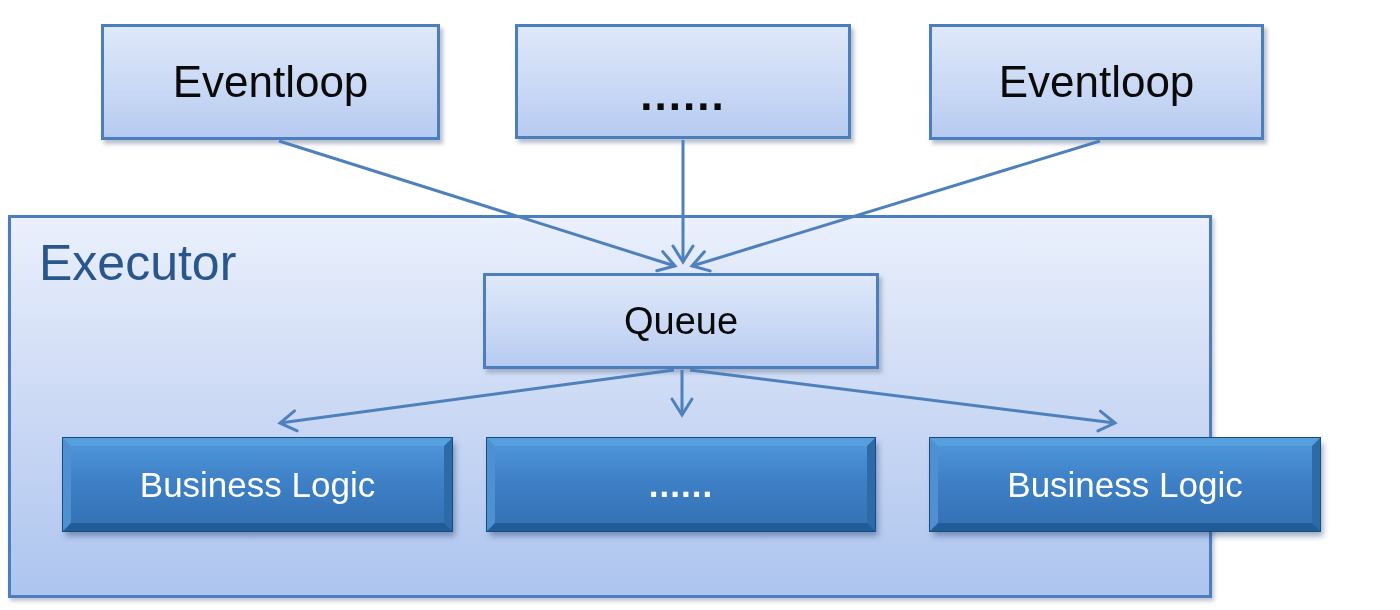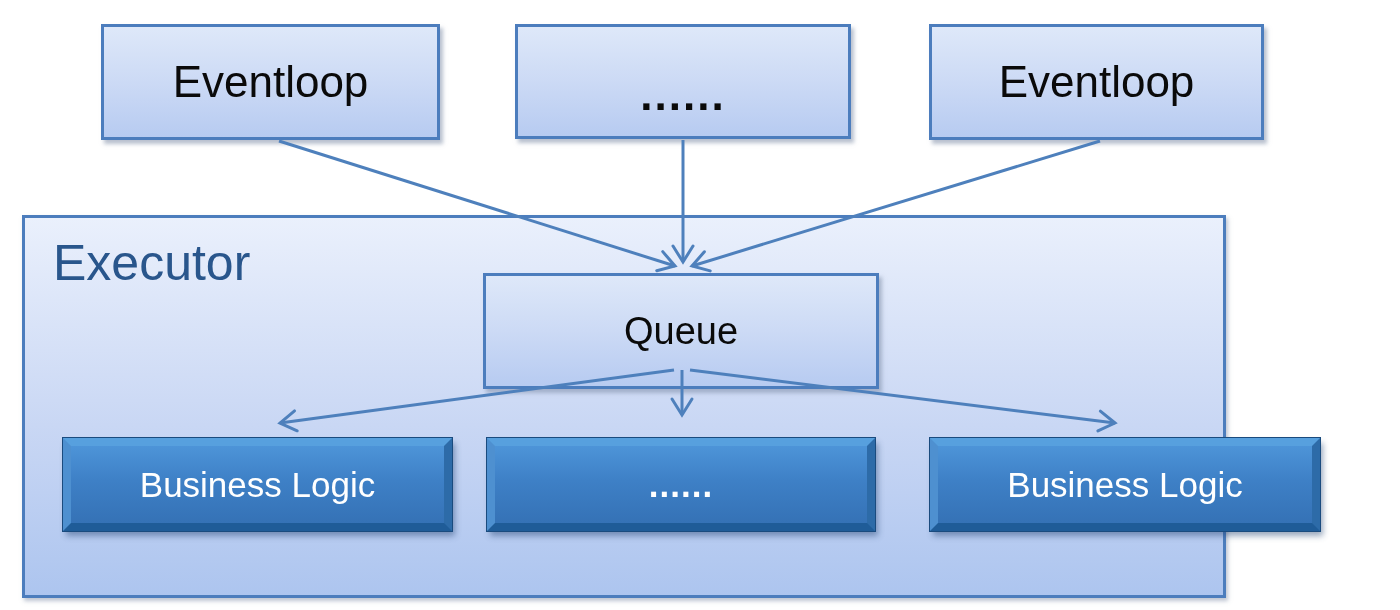--- a/index.html
+++ b/index.html
@@ -26,21 +26,21 @@
   
   .light {
     border: 3px solid #4C7DBD;
     background: linear-gradient(180deg, #DEE8F9 0%, #CCDAF5 50%, #B7CBF1 100%);
     box-shadow: 3px 4px 4px rgba(125,140,165,0.55);
     color: #0a0a0a;
   }
   
   .executor {
     position: absolute;
-    left: 22px;
+    left: 8px;
     top: 215px;
     width: 1204px;
     height: 383px;
     box-sizing: border-box;
     border: 3px solid #4C7DBD;
     background: linear-gradient(180deg, #EAF0FC 0%, #C9D7F4 55%, #ADC5EF 100%);
     box-shadow: 2px 3px 4px rgba(125,140,165,0.5);
     text-decoration: underline;
   }
   .executor-label {
@@ -56,21 +56,21 @@
     border-width: 8px;
     border-color: #57A0DE #2D6BA8 #1F5C98 #4E90D0;
     background: linear-gradient(180deg, #4D94D8 0%, #3E80C6 45%, #3572B6 100%);
     color: #ffffff;
     box-shadow: 0 0 0 1px #1A4B7E, 3px 5px 6px rgba(30,65,110,0.45);
     margin-top: 13px;
   }
   #el-left   { left: 101px; top: 24px;  width: 339px; height: 116px; font-size: 44px; }
   #el-mid    { left: 515px; top: 24px;  width: 336px; height: 115px; font-size: 44px; }
   #el-right  { left: 929px; top: 24px;  width: 335px; height: 116px; font-size: 44px; }
-  #queue     { left: 483px; top: 273px; width: 396px; height: 116px;  font-size: 38px; }
+  #queue     { left: 483px; top: 273px; width: 396px; height: 96px;  font-size: 38px; }
   #bl-left   { left: 63px;  top: 425px; width: 389px; height: 93px;  font-size: 35px; }
   #bl-mid    { left: 487px; top: 425px; width: 388px; height: 93px;  font-size: 35px; }
   #bl-right  { left: 930px; top: 425px; width: 390px; height: 93px;  font-size: 35px; }
   .dots-top {
     padding-top: 26px;
     font-weight: bold;
     letter-spacing: 2px;
   }
   .dots-bottom {
     font-weight: bold;

